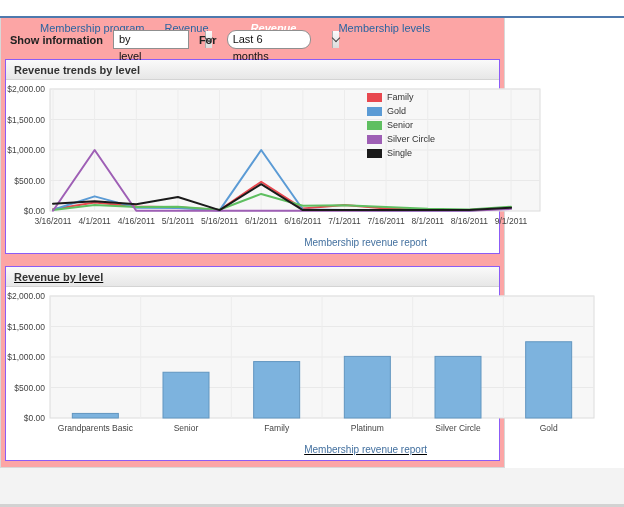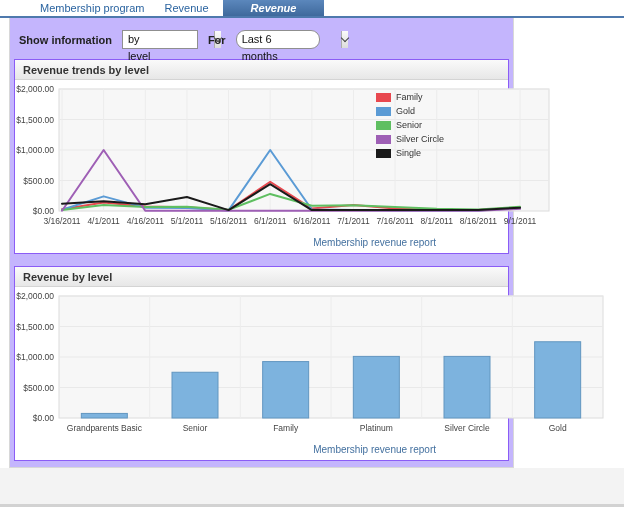--- a/index.html
+++ b/index.html
@@ -3,44 +3,44 @@
 <meta charset="utf-8">
 <style>
   * { margin:0; padding:0; box-sizing:border-box; }
   html,body { width:624px; height:507px; background:#fff; overflow:hidden;
     font-family:"Liberation Sans","DejaVu Sans",sans-serif; }
 
   
   .tabstrip { height:18px; padding-left:34px; display:flex; align-items:stretch;
     border-bottom:2px solid #4e79ad; background:#fff; }
   .tab { font-size:11px; line-height:16px; padding:0 6px; margin-right:8px;
-    color:#2b64a0; cursor:pointer; white-space:nowrap; }
+    color:#2b64a0; cursor:pointer; white-space:nowrap;margin-top:20px; }
   .tab.active { background:linear-gradient(#5b87bc,#3f699c); color:#fff;
     font-weight:bold; padding:0 28px;font-style:italic; }
 
   
-  .content-box { margin-left:9px; width:505px; background:#c4b5fd;
+  .content-box { width:505px; background:#fca5a5;
     border:1px solid #d8d8d8; border-top:none; padding-bottom:6px; }
 
   .filter-row { display:flex; align-items:center; padding:12px 0 10px 9px; }
   .filter-label { font-size:11px; font-weight:bold; color:#222; margin-right:10px; }
   .combo { display:flex; align-items:stretch; height:19px; border:1px solid #8f8f8f;
     background:#fff; margin-right:10px; cursor:pointer;gap:29px; }
   .combo-value { font-size:11px; line-height:17px; padding:0 5px; color:#111; }
   .combo-btn { width:17px; background:linear-gradient(#fbfbfb,#dcdcdc);
     border-left:1px solid #adadad; display:flex; align-items:center; justify-content:center; }
   .chev { width:6px; height:6px; border-right:1.5px solid #444; border-bottom:1.5px solid #444;
     transform:rotate(45deg); margin-top:-3px; }
   .combo-w1 { width:76px; }
   .combo-w2 { width:84px;border-radius:9px; }
   .combo .spacer { flex:1; }
 
   
   .panel { margin:0 4px; border:1px solid #8b5cf6; background:#fff; }
-  .panel + .panel { margin-top:12px; }
+  .panel + .panel { margin-top:12px;text-decoration:underline; }
   .panel-header { height:20px; line-height:20px; padding-left:8px;
     background:linear-gradient(#fafafa,#e7e7e7); border-bottom:1px solid #d4d4d4;
     font-size:11px; font-weight:bold; color:#333; }
   .chart-wrap { position:relative; padding-top:3px; }
   .report-link { text-align:right; padding:0 72px 5px 0; font-size:10px;
     color:#43709f; cursor:pointer; }
 
   
   .legend { position:absolute; top:12px; right:64px; }
   .legend-row { display:flex; align-items:center; margin-bottom:4px; }
@@ -53,20 +53,21 @@
   .footer { height:36px; background:#f3f3f3; }
   .footer-bar { height:5px; background:#d2d2d2; }
 </style>
 </head>
 <body>
 
 <div class="tabstrip">
     <span class="tab">Membership program</span>
     <span class="tab">Revenue</span>
     <span class="tab active">Revenue</span>
+    <span class="tab">Membership levels</span>
   </div>
 
 <div class="content-box">
 
   <div class="filter-row">
     <span class="filter-label">Show information</span>
     <div class="combo combo-w1">
       <span class="combo-value">by level</span>
       <span class="spacer"></span>
       <span class="combo-btn">

